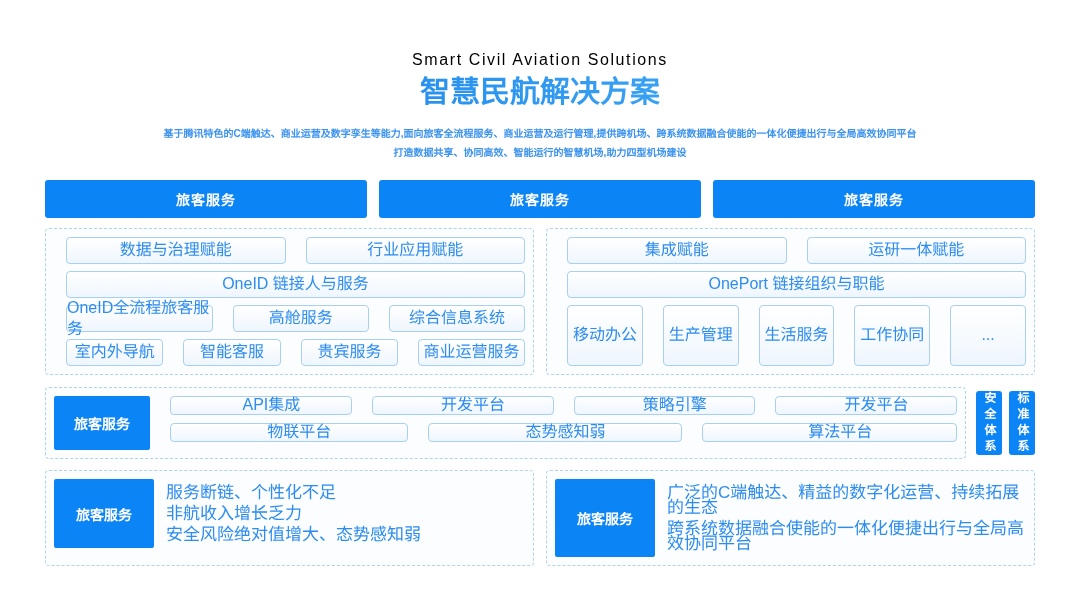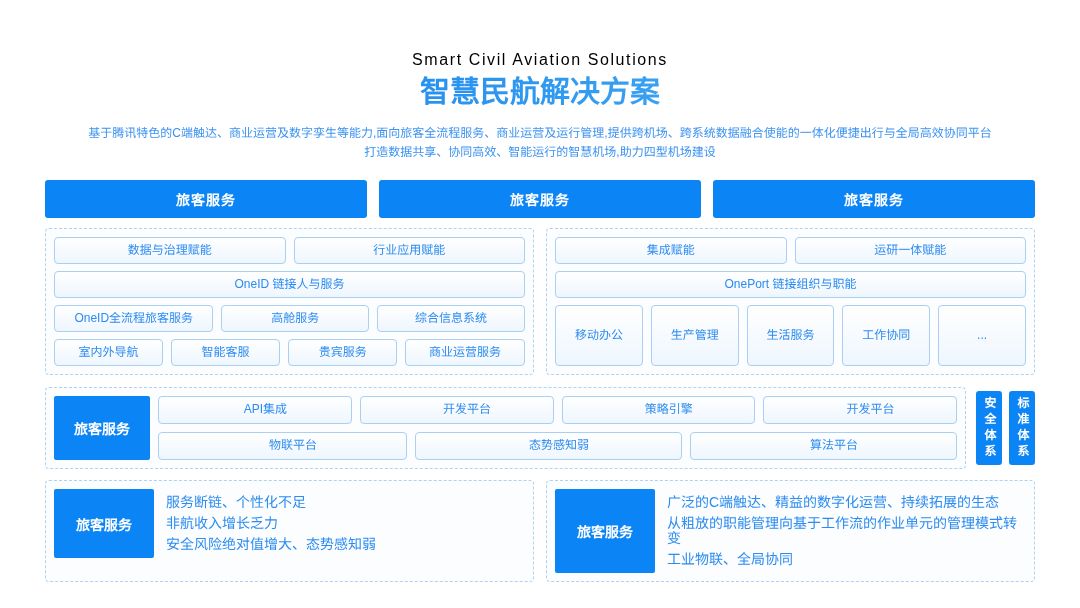--- a/index.html
+++ b/index.html
@@ -40,24 +40,24 @@
     margin-top: 2px;
     background: linear-gradient(90deg, #1877e8 0%, #2b95f0 45%, #57bdf8 100%);
     -webkit-background-clip: text;
     background-clip: text;
     color: transparent;
     -webkit-text-fill-color: transparent;
   }
   .subtitle {
     margin: 12px auto 4px;
     width: 970px;
-    font-size: 12px;
+    font-size: 10px;
     line-height: 19px;
     color: #3d93f0;
-    font-weight: 400;
+    font-weight: 700;
   }
 
   
   .wrap {
     width: 990px;
     margin: 0 auto;
   }
 
   
   .bar-row {
@@ -89,26 +89,26 @@
     background: #fbfdff;
     padding: 8px;
   }
 
   
   .card {
     border: 1px solid #a9cff2;
     border-radius: 4px;
     background: linear-gradient(180deg, #ffffff 0%, #eef6fe 100%);
     color: #2d8cf0;
-    font-size: 12px;
-    display: flex;
-    align-items: center;
-    justify-content: center;
-    text-align: center;
+    font-size: 16px;
+    display: flex;
+    align-items: center;
+    justify-content: center;
     line-height: 1.3;
+    margin-left: 12px;
   }
 
   
   .panels {
     display: flex;
     gap: 12px;
     margin-top: 10px;
   }
   .panel { flex: 1; }
   .panel-inner { display: flex; flex-direction: column; gap: 7px; }
@@ -139,21 +139,21 @@
     align-items: center;
     justify-content: center;
     border-radius: 2px;
   }
   .platform-cards {
     flex: 1;
     display: flex;
     flex-direction: column;
     gap: 8px;
   }
-  .platform-cards .row .card { height: 28px; padding-left: 21px; }
+  .platform-cards .row .card { height: 19px; padding-left: 21px; }
 
   .vbars { display: flex; gap: 7px; align-items: stretch; padding: 4px 0; }
   .vbar {
     width: 26px;
     background: #0b84f5;
     border-radius: 3px;
     color: #ffffff;
     font-size: 12px;
     font-weight: 700;
     display: flex;
@@ -186,21 +186,21 @@
   }
   .bullets {
     flex: 1;
     padding: 6px 0 6px 12px;
     display: flex;
     flex-direction: column;
     justify-content: center;
     gap: 6px;
   }
   .bullets .line {
-    font-size: 14px;
+    font-size: 17px;
     color: #2d8cf0;
     line-height: 15px;
   }
 </style>
 </head>
 <body>
 
 <div class="page">
 
   <div class="header">
@@ -315,22 +315,21 @@
             <div class="line">安全风险绝对值增大、态势感知弱</div>
           </div>
         </div>
       </div>
 
       <div class="bottom-panel dashed">
         <div class="bottom-inner">
           <div class="bottom-label">旅客服务</div>
           <div class="bullets">
             <div class="line">广泛的C端触达、精益的数字化运营、持续拓展的生态</div>
-            <div class="line">从粗放的职能管理向基于工作流的作业单元的管理模式转变</div>
-            <div class="line">工业物联、全局协同</div>
+            <div class="line">跨系统数据融合使能的一体化便捷出行与全局高效协同平台</div>
           </div>
         </div>
       </div>
 
     </div>
 
   </div>
 </div>
 
 </body></html>

